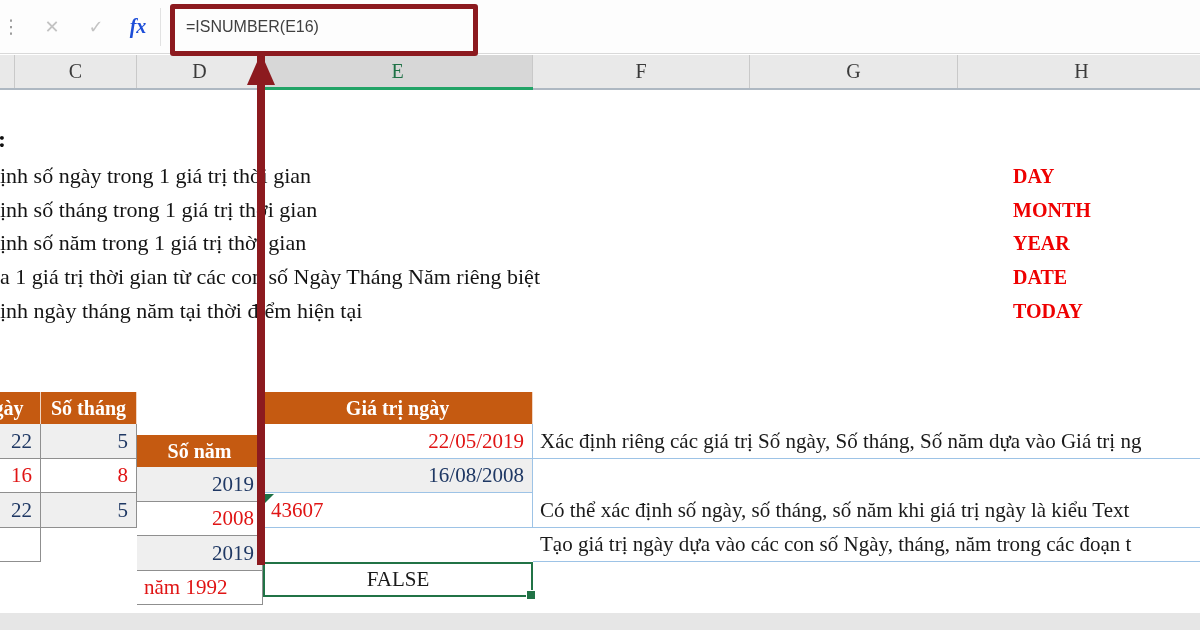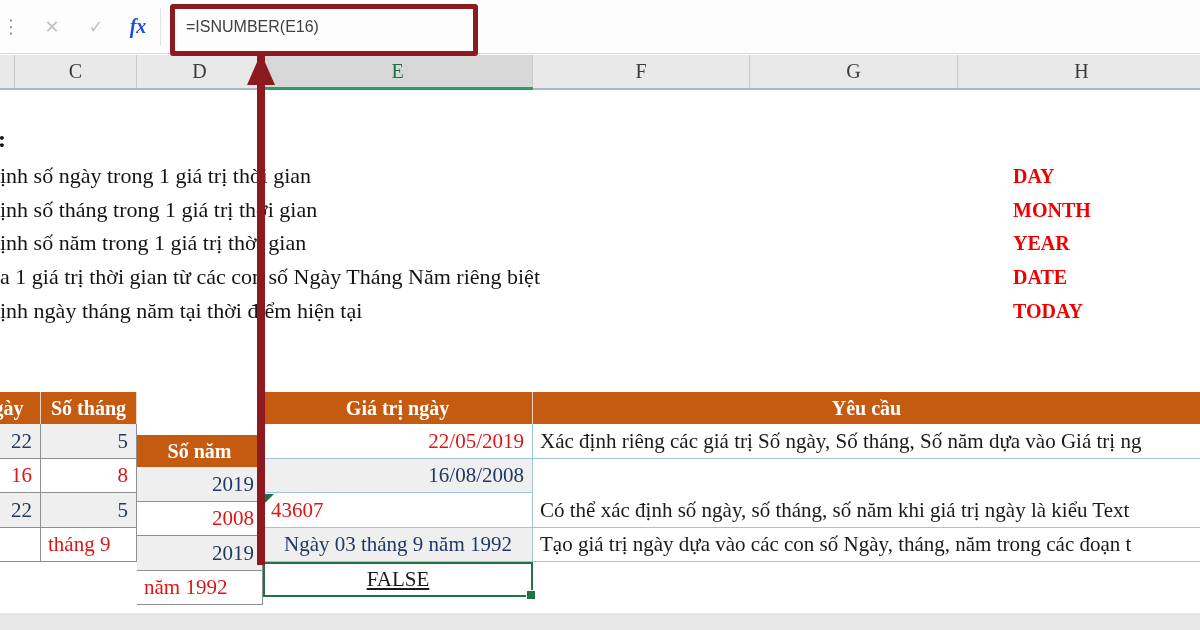--- a/index.html
+++ b/index.html
@@ -58,21 +58,21 @@
   .navy{color:#1f3864;} .red{color:#e01414;} .ink{color:#1a1a1a;}
   .ar{justify-content:flex-end;padding-right:8px;}
   .al{justify-content:flex-start;padding-left:7px;}
   .ac{justify-content:center;}
   .err-tri{position:absolute;left:1px;top:1px;width:0;height:0;
            border-top:9px solid #1e7145;border-right:9px solid transparent;}
 
   
   .sel{position:absolute;left:263px;top:562px;width:270px;height:35px;box-sizing:border-box;
        border:2px solid #217346;background:#fff;display:flex;align-items:center;justify-content:center;
-       font-size:21px;color:#1a1a1a;z-index:4;text-decoration:underline;}
+       font-size:21px;color:#1a1a1a;z-index:4;}
   .fill-handle{position:absolute;right:-5px;bottom:-5px;width:8px;height:8px;background:#217346;
                border:1px solid #fff;}
 
   
   .ann-line{position:absolute;left:257px;top:53px;width:8px;height:512px;background:#8c1a1f;z-index:6;}
   .ann-head{position:absolute;left:247px;top:53px;width:0;height:0;z-index:6;
             border-left:14px solid transparent;border-right:14px solid transparent;
             border-bottom:32px solid #8c1a1f;}
   .ann-rect{position:absolute;left:170px;top:4px;width:308px;height:52px;box-sizing:border-box;
             border:5px solid #8c1a1f;border-radius:3px;z-index:7;}
@@ -113,21 +113,20 @@
   <div class="fn n0">DAY</div>
   <div class="fn n1">MONTH</div>
   <div class="fn n2">YEAR</div>
   <div class="fn n3">DATE</div>
   <div class="fn n4">TODAY</div>
 
   <div class="cell hdr cb r0 ac">Số ngày</div>
   <div class="cell hdr cc r0 ac">Số tháng</div>
   <div class="cell hdr cd r0 ac">Số năm</div>
   <div class="cell hdr ce r0 ac">Giá trị ngày</div>
-  <div class="cell hdr cf r0 ac">Yêu cầu</div>
 
   <div class="cell cb r1 bcd banded navy ar">22</div>
   <div class="cell cc r1 bcd banded navy ar">5</div>
   <div class="cell cd r1 bcd banded navy ar">2019</div>
   <div class="cell ce r1 ecell red ar">22/05/2019</div>
   <div class="cell cf r1 fcell ink al">Xác định riêng các giá trị Số ngày, Số tháng, Số năm dựa vào Giá trị ng</div>
 
   <div class="cell cb r2 bcd red ar">16</div>
   <div class="cell cc r2 bcd red ar">8</div>
   <div class="cell cd r2 bcd red ar">2008</div>
@@ -136,23 +135,21 @@
   <div class="cell cb r3 bcd banded navy ar">22</div>
   <div class="cell cc r3 bcd banded navy ar">5</div>
   <div class="cell cd r3 bcd banded navy ar">2019</div>
   <div class="cell ce r3 ecell red al">
     <span class="err-tri"></span>
     <span>43607</span>
   </div>
   <div class="cell cf r3 fcell ink al">Có thể xác định số ngày, số tháng, số năm khi giá trị ngày là kiểu Text</div>
 
   <div class="cell cb r4 bcd red al">03</div>
-  <div class="cell cc r4 bcd red al">tháng 9</div>
   <div class="cell cd r4 bcd red al">năm 1992</div>
-  <div class="cell ce r4 ecell banded navy ac">Ngày 03 tháng 9 năm 1992</div>
   <div class="cell cf r4 fcell ink al">Tạo giá trị ngày dựa vào các con số Ngày, tháng, năm trong các đoạn t</div>
 
   <div class="sel">
     <span>FALSE</span>
     <span class="fill-handle"></span>
   </div>
 
   <div class="bottom-strip"></div>
 
   <div class="ann-line"></div>

